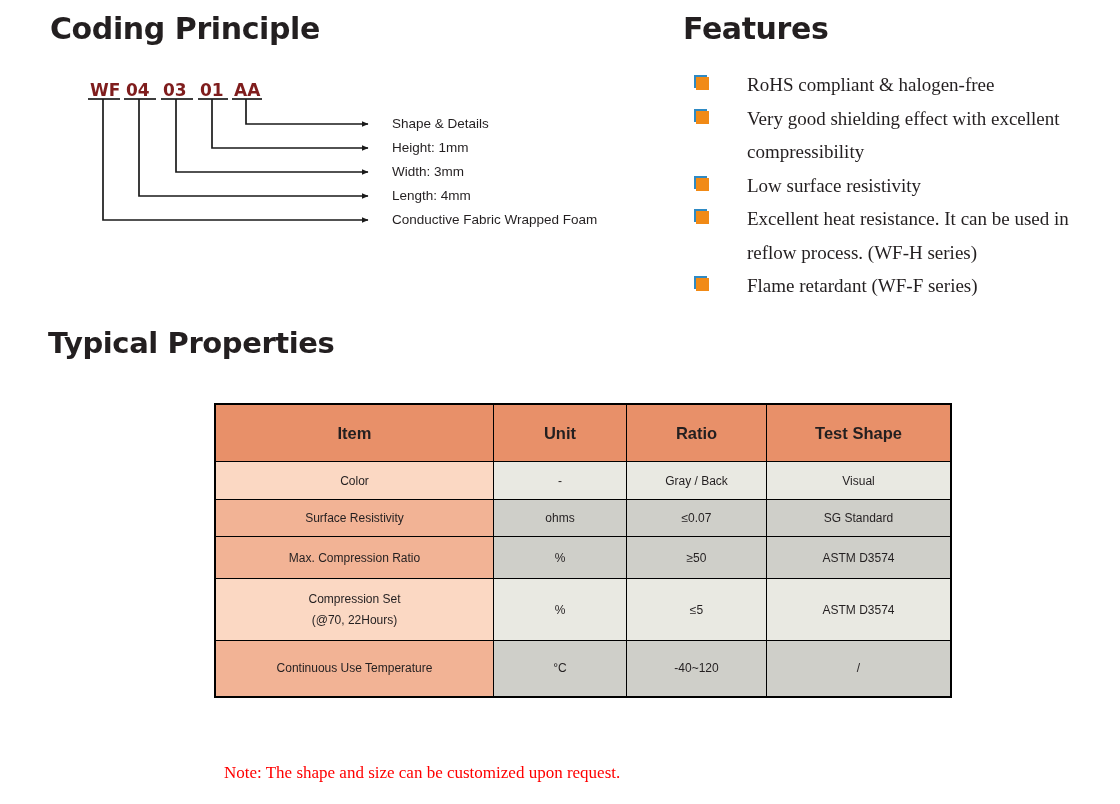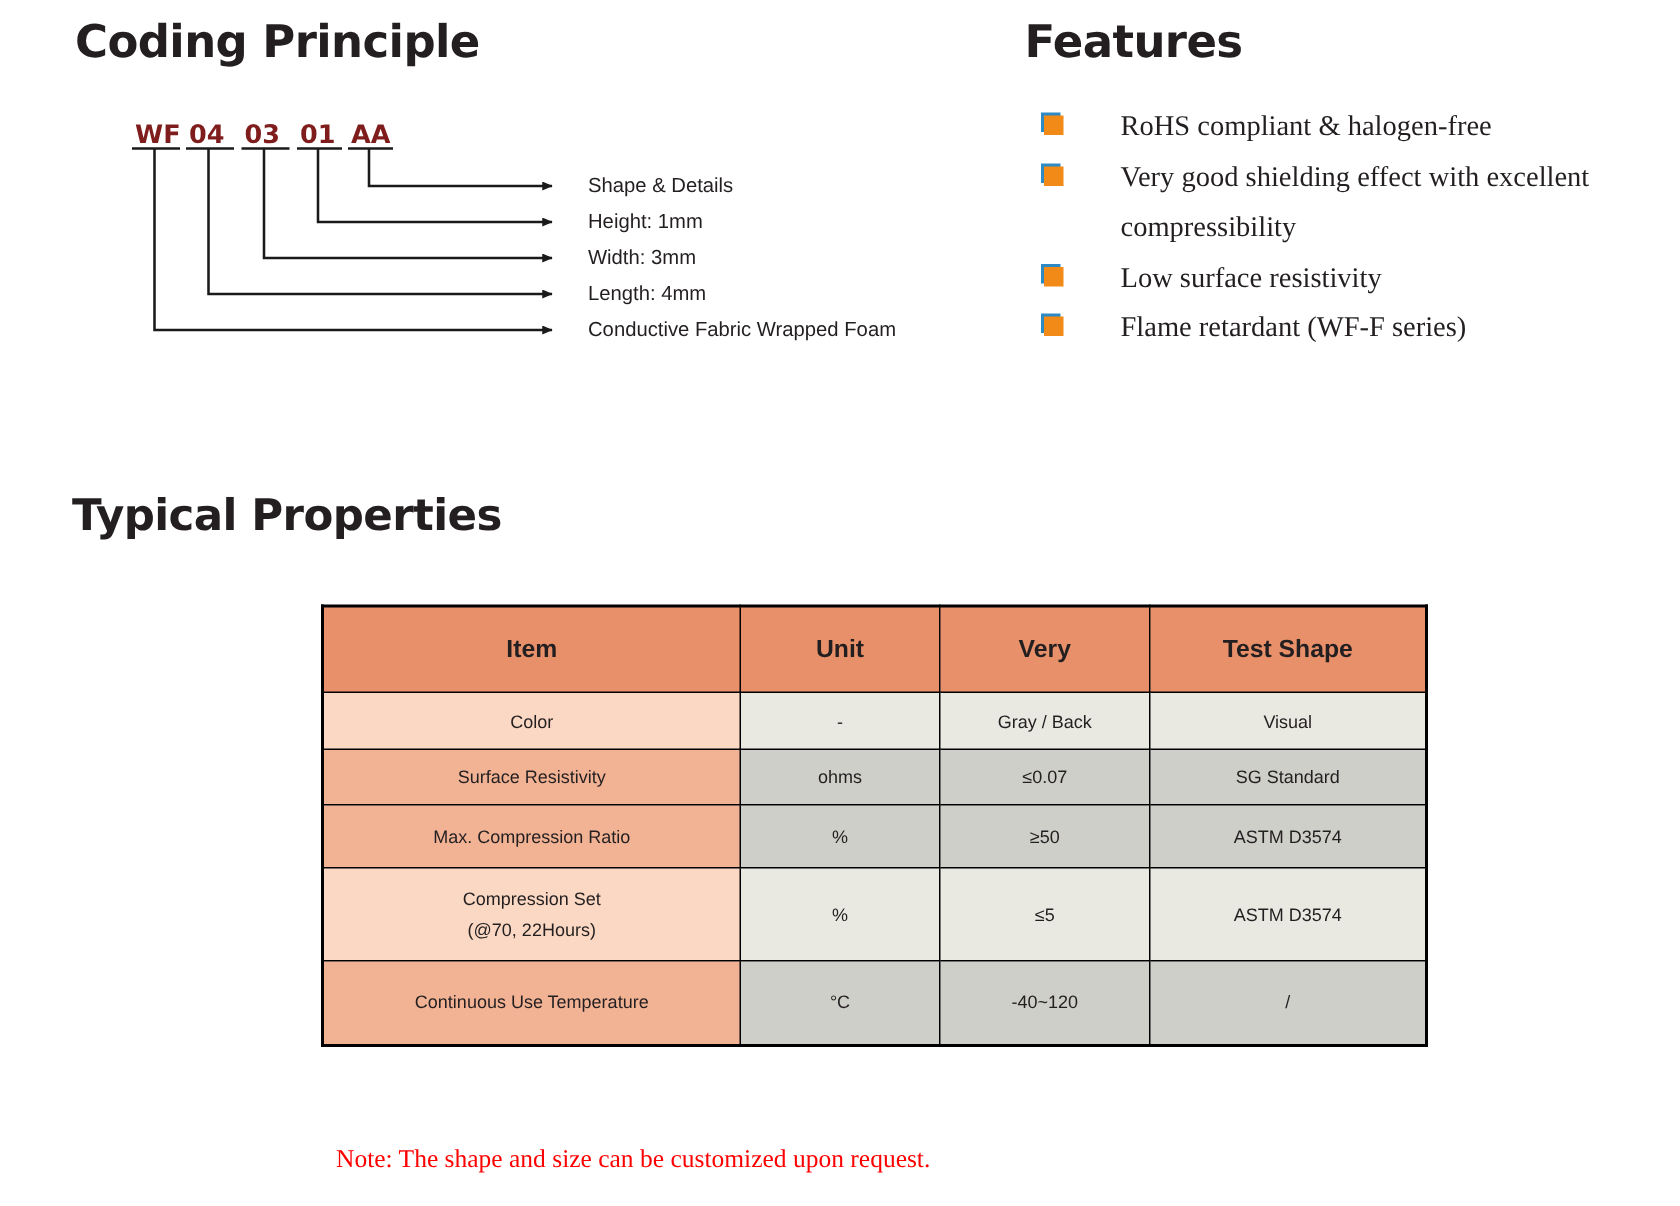--- a/index.html
+++ b/index.html
@@ -217,37 +217,44 @@
   </div>
 
   <div class="feature-row">
     <span class="feature-bullet">
       <span class="sq-blue"></span>
         <span class="sq-orange"></span>
     </span>
     <span class="feature-text">Low surface resistivity</span>
   </div>
 
+  <div class="feature-row">
+    <span class="feature-bullet">
+      <span class="sq-blue"></span>
+        <span class="sq-orange"></span>
+    </span>
+    <span class="feature-text">Excellent heat resistance. It can be used in reflow process. (WF-H series)</span>
+  </div>
 
   <div class="feature-row">
     <span class="feature-bullet">
       <span class="sq-blue"></span>
         <span class="sq-orange"></span>
     </span>
     <span class="feature-text">Flame retardant (WF-F series)</span>
   </div>
 
 </div>
 
 <table id="properties-table">
   <thead>
     <tr>
       <th class="col-item">Item</th>
       <th class="col-unit">Unit</th>
-      <th class="col-data">Very</th>
+      <th class="col-data">Ratio</th>
       <th class="col-method">Test Shape</th>
     </tr>
   </thead>
   <tbody>
     <tr class="row-light" style="height:38px">
       <td class="cell-item">Color</td>
       <td class="cell-val">-</td>
       <td class="cell-val">Gray / Back</td>
       <td class="cell-val">Visual</td>
     </tr>

